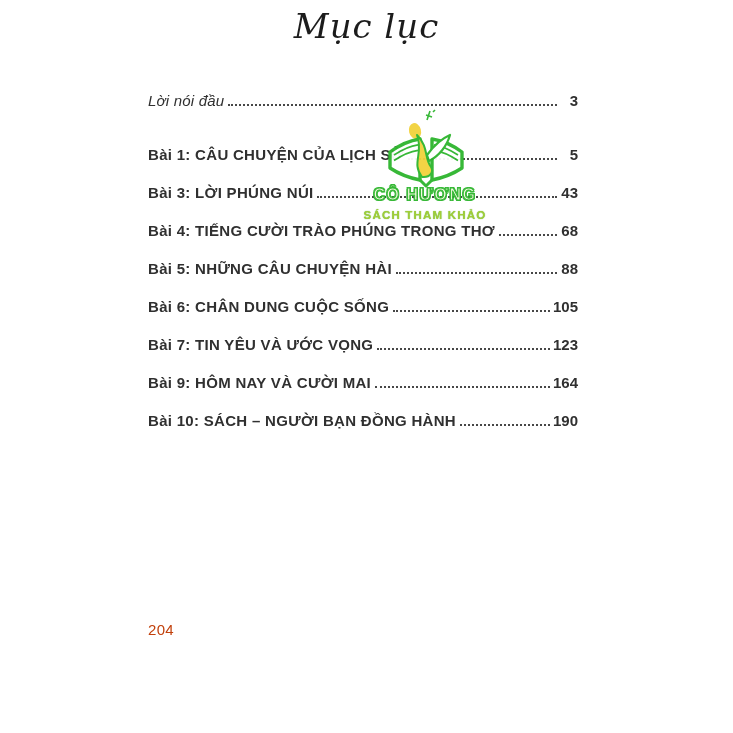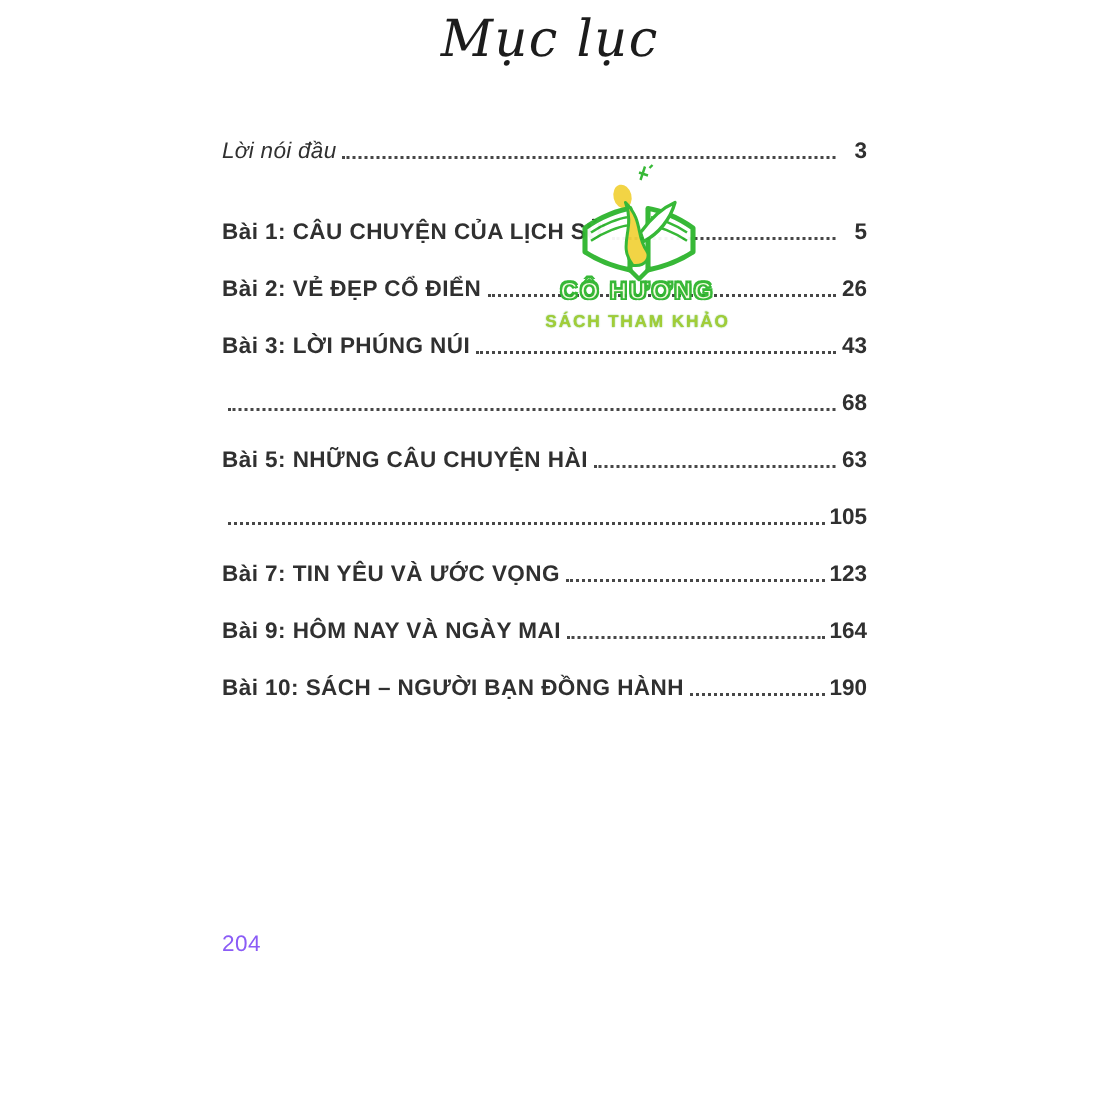--- a/index.html
+++ b/index.html
@@ -50,21 +50,21 @@
     text-shadow:-1px -1px 0 var(--wm-green),1px -1px 0 var(--wm-green),
                 -1px 1px 0 var(--wm-green),1px 1px 0 var(--wm-green);
   }
   .wm-sub{
     font-size:11.5px;font-weight:800;letter-spacing:1.2px;line-height:14px;
     color:var(--wm-sub);margin-top:4px;
     text-shadow:0 0 1px #49b02f;
   }
   .folio{
     position:absolute;left:148px;top:621px;font-size:15px;font-weight:400;
-    color:#8b5cf6;letter-spacing:0.3px;
+    color:#c2410c;letter-spacing:0.3px;
   }
 </style>
 </head>
 <body>
 
 <div class="title">Mục lục</div>
 
 <div class="toc">
   <div class="row intro">
     <div class="row-inner">
@@ -75,70 +75,65 @@
   </div>
 
   <div class="row">
     <div class="row-inner">
       <span class="label">Bài 1: CÂU CHUYỆN CỦA LỊCH SỬ</span>
       <span class="leader"></span>
       <span class="pagenum">5</span>
     </div>
   </div>
 
-  <div class="row">
-    <div class="row-inner">
-      <span class="label">Bài 2: VẺ ĐẸP CỔ ĐIỂN</span>
-      <span class="leader"></span>
-      <span class="pagenum">26</span>
-    </div>
-  </div>
 
   <div class="row">
     <div class="row-inner">
       <span class="label">Bài 3: LỜI PHÚNG NÚI</span>
       <span class="leader"></span>
       <span class="pagenum">43</span>
     </div>
   </div>
 
   <div class="row">
     <div class="row-inner">
+      <span class="label">Bài 4: TIẾNG CƯỜI TRÀO PHÚNG TRONG THƠ</span>
       <span class="leader"></span>
       <span class="pagenum">68</span>
     </div>
   </div>
 
   <div class="row">
     <div class="row-inner">
       <span class="label">Bài 5: NHỮNG CÂU CHUYỆN HÀI</span>
       <span class="leader"></span>
-      <span class="pagenum">63</span>
+      <span class="pagenum">88</span>
     </div>
   </div>
 
   <div class="row">
     <div class="row-inner">
+      <span class="label">Bài 6: CHÂN DUNG CUỘC SỐNG</span>
       <span class="leader"></span>
       <span class="pagenum">105</span>
     </div>
   </div>
 
   <div class="row">
     <div class="row-inner">
       <span class="label">Bài 7: TIN YÊU VÀ ƯỚC VỌNG</span>
       <span class="leader"></span>
       <span class="pagenum">123</span>
     </div>
   </div>
 
 
   <div class="row">
     <div class="row-inner">
-      <span class="label">Bài 9: HÔM NAY VÀ NGÀY MAI</span>
+      <span class="label">Bài 9: HÔM NAY VÀ CƯỜI MAI</span>
       <span class="leader"></span>
       <span class="pagenum">164</span>
     </div>
   </div>
 
   <div class="row">
     <div class="row-inner">
       <span class="label">Bài 10: SÁCH – NGƯỜI BẠN ĐỒNG HÀNH</span>
       <span class="leader"></span>
       <span class="pagenum">190</span>

